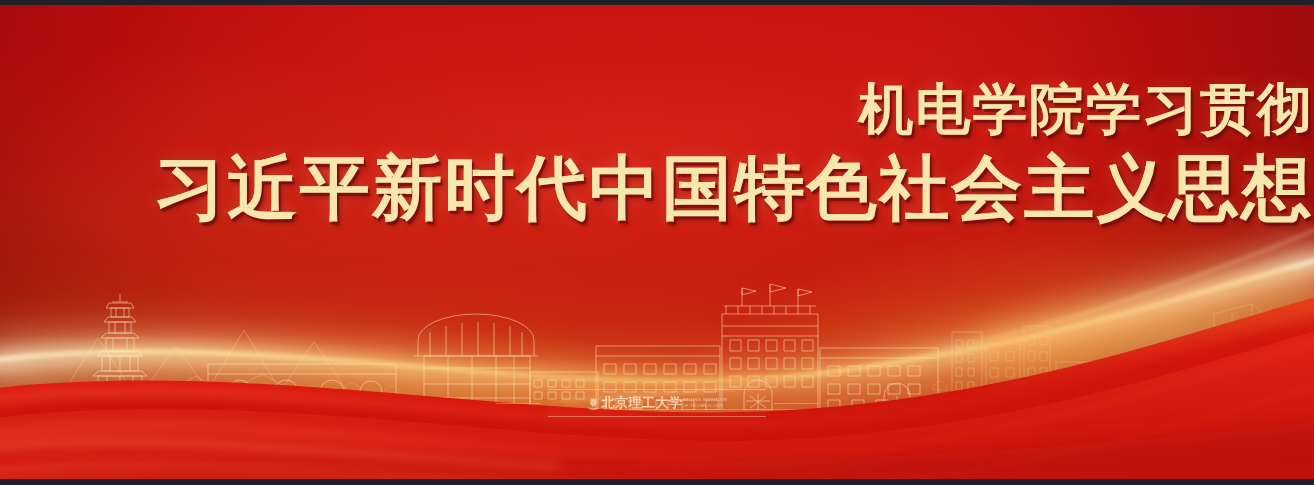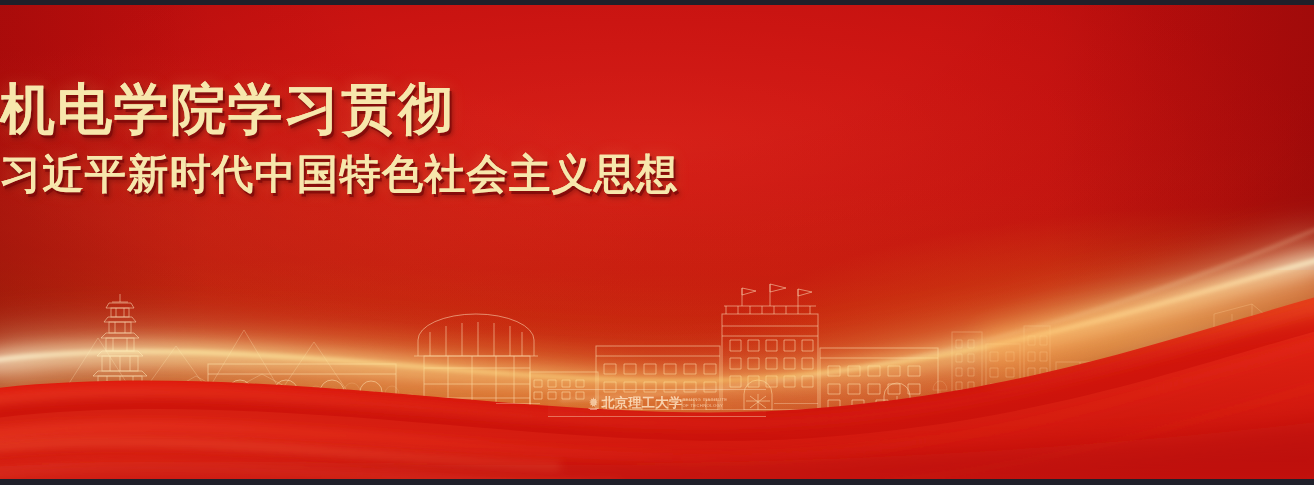--- a/index.html
+++ b/index.html
@@ -57,40 +57,40 @@
 
   
   .silk { position: absolute; left:0; right:0; bottom:0; height: 215px; }
   .silk svg { display:block; width:100%; height:100%; }
 
   
   .title-block {
     position: absolute;
     left: 0; right: 0;
     top: 82px;
-    text-align: left;
+    text-align: right;
     z-index: 12;
   }
   .tline {
     display: block;
     color: #F7E7AC;
     font-weight: 700;
     letter-spacing: 0.035em;
     line-height: 1.0;
     white-space: nowrap;
     text-shadow:
       2px 3px 0 rgba(124,9,9,0.78),
       3px 4px 5px rgba(96,6,6,0.55),
       0 0 16px rgba(255,215,120,0.22);
     background: linear-gradient(178deg, #FFF6D2 0%, #F8EAB2 42%, #EBD189 100%);
     -webkit-background-clip: text;
     background-clip: text;
   }
   .tline.l1 { font-size: 55px; margin-bottom: 17px; }
-  .tline.l2 { font-size: 41px; margin-bottom: 25px; }
+  .tline.l2 { font-size: 70px; margin-bottom: 25px; }
   .tline.l3 { font-size: 55px; }
 
   
   .plaque {
     position: absolute;
     left: 50%;
     transform: translateX(-50%);
     bottom: 68px;
     width: 218px;
     height: 26px;

